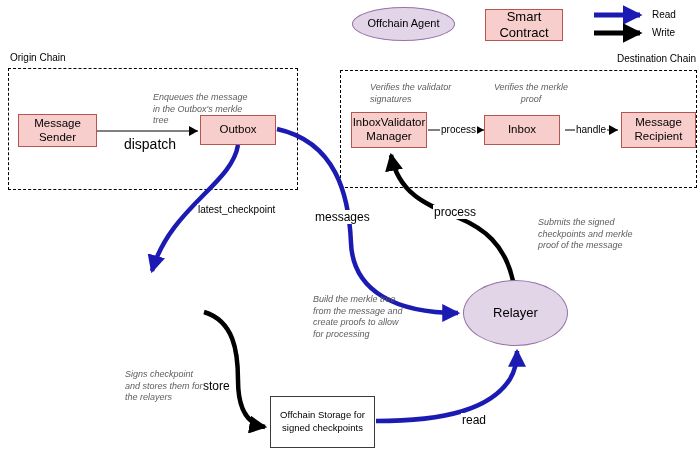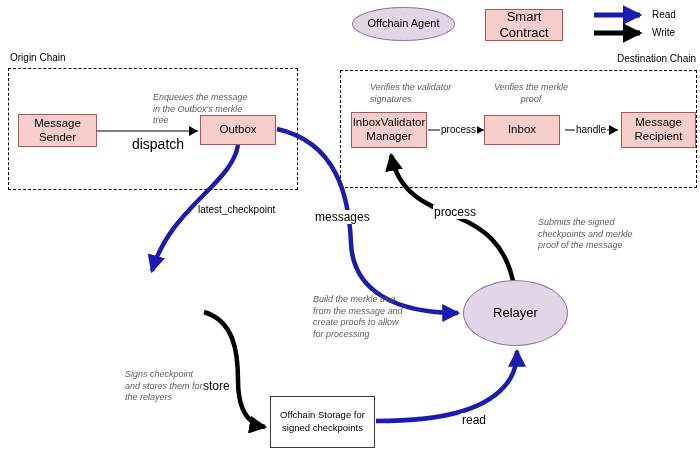--- a/index.html
+++ b/index.html
@@ -9,21 +9,21 @@
         text-align:center;font-size:11.5px;line-height:1.2;color:#000;box-sizing:border-box;}
   .pink{background:#f8cecc;border:1px solid #b85450;}
   .plain{background:#fff;border:1px solid #3b3b3b;font-size:9.5px;line-height:1.35;}
   .ellipse{border-radius:50%;background:#e1d5e7;border:1px solid #9673a6;text-align:right;}
   .big{font-size:13px;}
   .dashedbox{position:absolute;border:1px dashed #000;box-sizing:border-box;}
   .chainlabel{position:absolute;font-size:10px;color:#000;white-space:nowrap;}
   .note{position:absolute;font-style:italic;font-size:9px;color:#5e5e5e;line-height:1.3;}
   .elabel{position:absolute;font-size:12px;color:#000;background:#fff;padding:0 1px;white-space:nowrap;}
   .elabel.small{font-size:10px;}
-  .elabel.dispatch{font-size:14px;background:transparent;margin-left:8px;}
+  .elabel.dispatch{font-size:14px;background:transparent;}
   .legend-label{position:absolute;font-size:10px;color:#000;}
   svg.arrows{position:absolute;left:0;top:0;}
 </style>
 </head>
 <body>
 
 <div class="stage">
 
   <div class="dashedbox" style="left:8px;top:68px;width:290px;height:122px;"></div>
   <div class="dashedbox" style="left:340px;top:70px;width:357px;height:118px;"></div>

